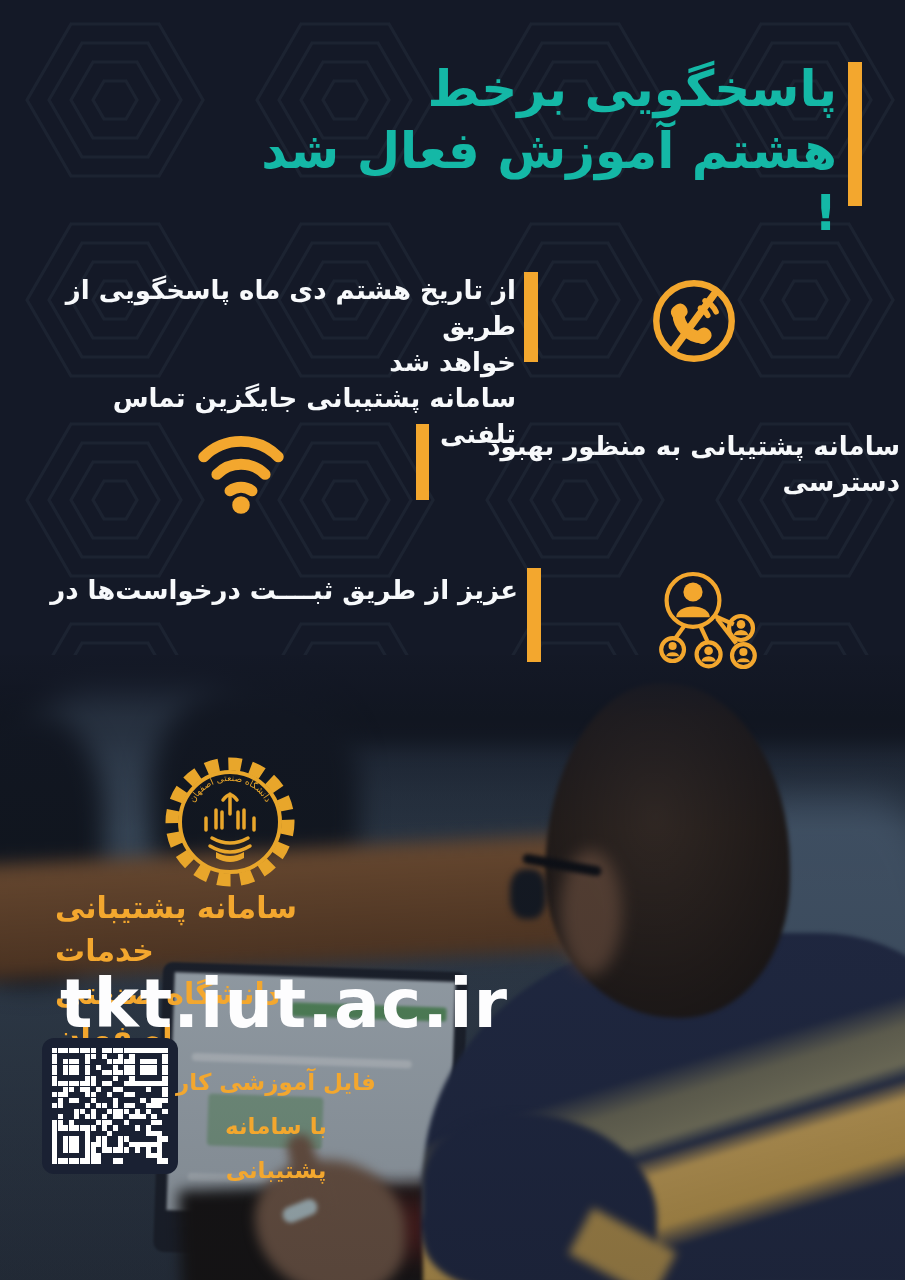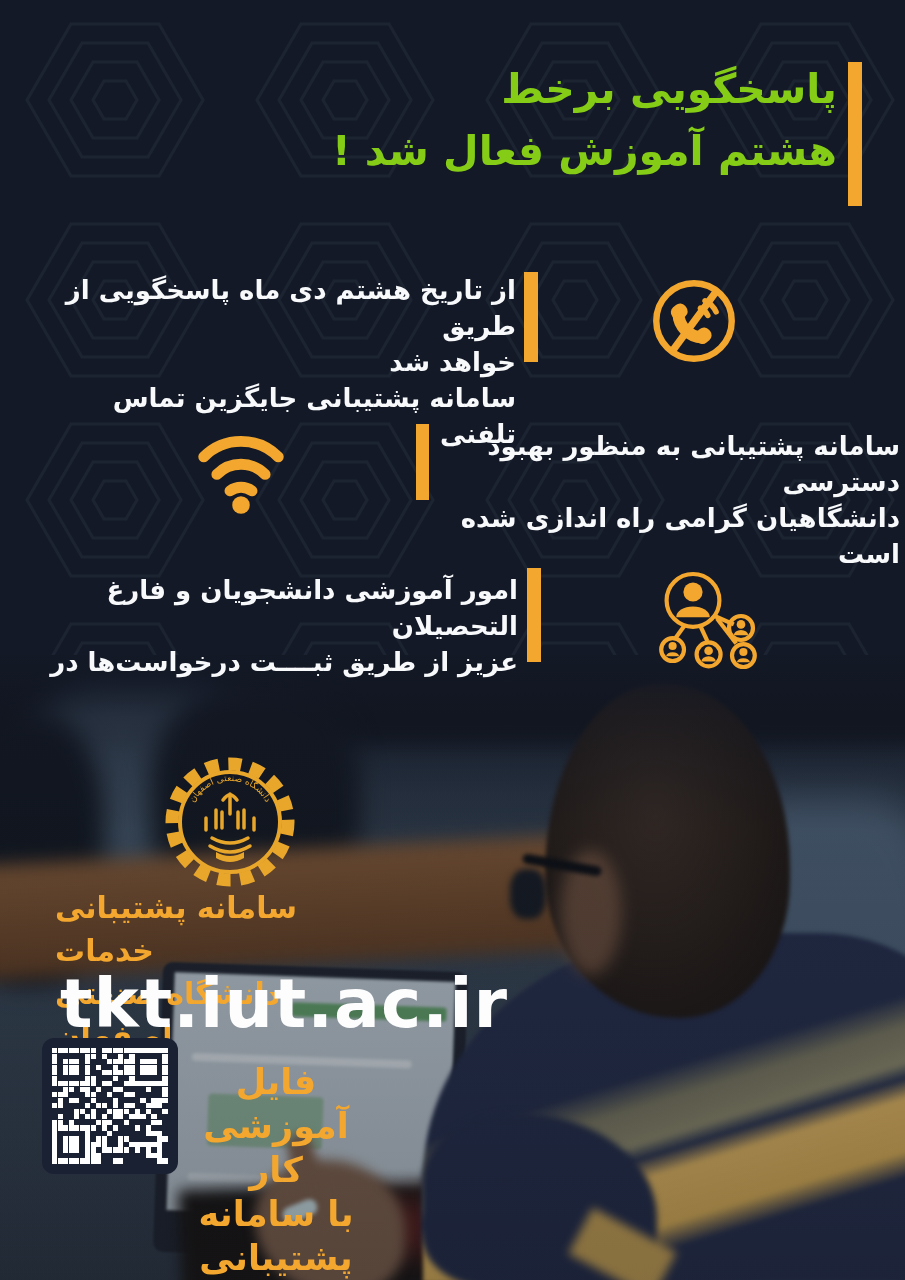--- a/index.html
+++ b/index.html
@@ -45,31 +45,31 @@
     border-radius:50% 30% 0 0 / 70% 45% 0 0;
     background:linear-gradient(163deg,#222b47 0%,#222b47 40%,#77745c 46%,#8a8668 53%,#27304b 56%,#e0b45d 60%,#d9ad52 70%,#232c48 75%,#232c48 100%);}
   .ph-sleeve{left:422px;top:458px;width:235px;height:175px;background:#212a46;filter:blur(3px);border-radius:40% 60% 30% 30%;}
   .ph-cuff{left:575px;top:572px;width:95px;height:52px;background:#d9ad52;filter:blur(5px);transform:rotate(28deg);opacity:.9;}
   .ph-tint{position:absolute;inset:0;
     background:linear-gradient(180deg,rgba(20,25,39,.95) 0%,rgba(20,25,39,.5) 10%,rgba(22,28,42,.22) 28%,rgba(16,20,30,.35) 100%);}
   
   .ovl{z-index:5;}
   .accent-bar{background:#F3A72E;z-index:5;}
   .title-text{right:68px;top:58px;width:600px;text-align:right;direction:rtl;
-    color:#84cc16;font-size:41px;font-weight:bold;line-height:62px;letter-spacing:0;}
+    color:#14b8a6;font-size:50px;font-weight:bold;line-height:62px;letter-spacing:0;}
   .bullet-text{color:#F7F9FB;font-size:26px;font-weight:bold;line-height:36px;text-align:right;direction:rtl;}
   .icon-svg{display:block;}
   .support-text{left:55px;top:886px;width:350px;text-align:left;direction:rtl;
     color:#F3A72E;font-size:30px;font-weight:bold;line-height:43px;}
   .url-text{left:60px;top:964px;width:330px;text-align:center;color:#FDFDFE;
     font-size:68px;font-weight:800;letter-spacing:1px;}
   .qr-box{left:42px;top:1038px;width:136px;height:136px;background:#1a2133;border-radius:12px;}
   .qr-box svg{position:absolute;inset:10px;}
   .qr-caption{left:176px;top:1060px;width:200px;text-align:center;direction:rtl;
-    color:#F3A72E;font-size:35px;font-weight:bold;line-height:44px;}
+    color:#F3A72E;font-size:23px;font-weight:bold;line-height:44px;}
 </style>
 </head>
 <body>
 
 <div class="poster">
 
   <svg class="hexbg" xmlns="http://www.w3.org/2000/svg">
     <defs>
       <pattern id="hexp" width="230" height="200" patternUnits="userSpaceOnUse">
         <g fill="none" stroke="#1e2634" stroke-width="3" opacity="0.85">
@@ -145,25 +145,23 @@
     <g stroke="#F3A72E" fill="none" stroke-linecap="round">
       <path d="M16 30 a48 48 0 0 1 68 0" stroke-width="10"></path>
       <path d="M28 46 a31 31 0 0 1 44 0" stroke-width="10"></path>
       <path d="M40 61 a17 17 0 0 1 20 0" stroke-width="10"></path>
     </g>
     <circle cx="50" cy="74" r="8" fill="#F3A72E"></circle>
   </svg>
   <div class="abs accent-bar ovl" style="left:416px;top:424px;width:13px;height:76px;"></div>
   <div class="abs ovl bullet-text" style="left:438px;top:428px;width:462px;">
     <div>سامانه پشتیبانی به منظور بهبود دسترسی</div>
-    <div>دانشگاهیان گرامی راه اندازی شده است</div>
   </div>
 
   <div class="abs ovl bullet-text" style="left:46px;top:572px;width:472px;">
-    <div>امور آموزشی دانشجویان و فارغ التحصیلان</div>
     <div>عزیز از طریق ثبــــت درخواست‌ها در</div>
   </div>
   <div class="abs accent-bar ovl" style="left:527px;top:568px;width:14px;height:94px;"></div>
   <svg class="abs ovl icon-svg" style="left:645px;top:562px;" width="120" height="120" viewBox="0 0 100 100" xmlns="http://www.w3.org/2000/svg">
     <g stroke="#F3A72E" fill="none" stroke-width="3.5">
       <circle cx="40" cy="32" r="22"></circle>
       <line x1="58" y1="45" x2="74" y2="52"></line>
       <line x1="33" y1="53" x2="25" y2="64"></line>
       <line x1="46" y1="53" x2="52" y2="66"></line>
       <line x1="60" y1="47" x2="76" y2="68"></line>

